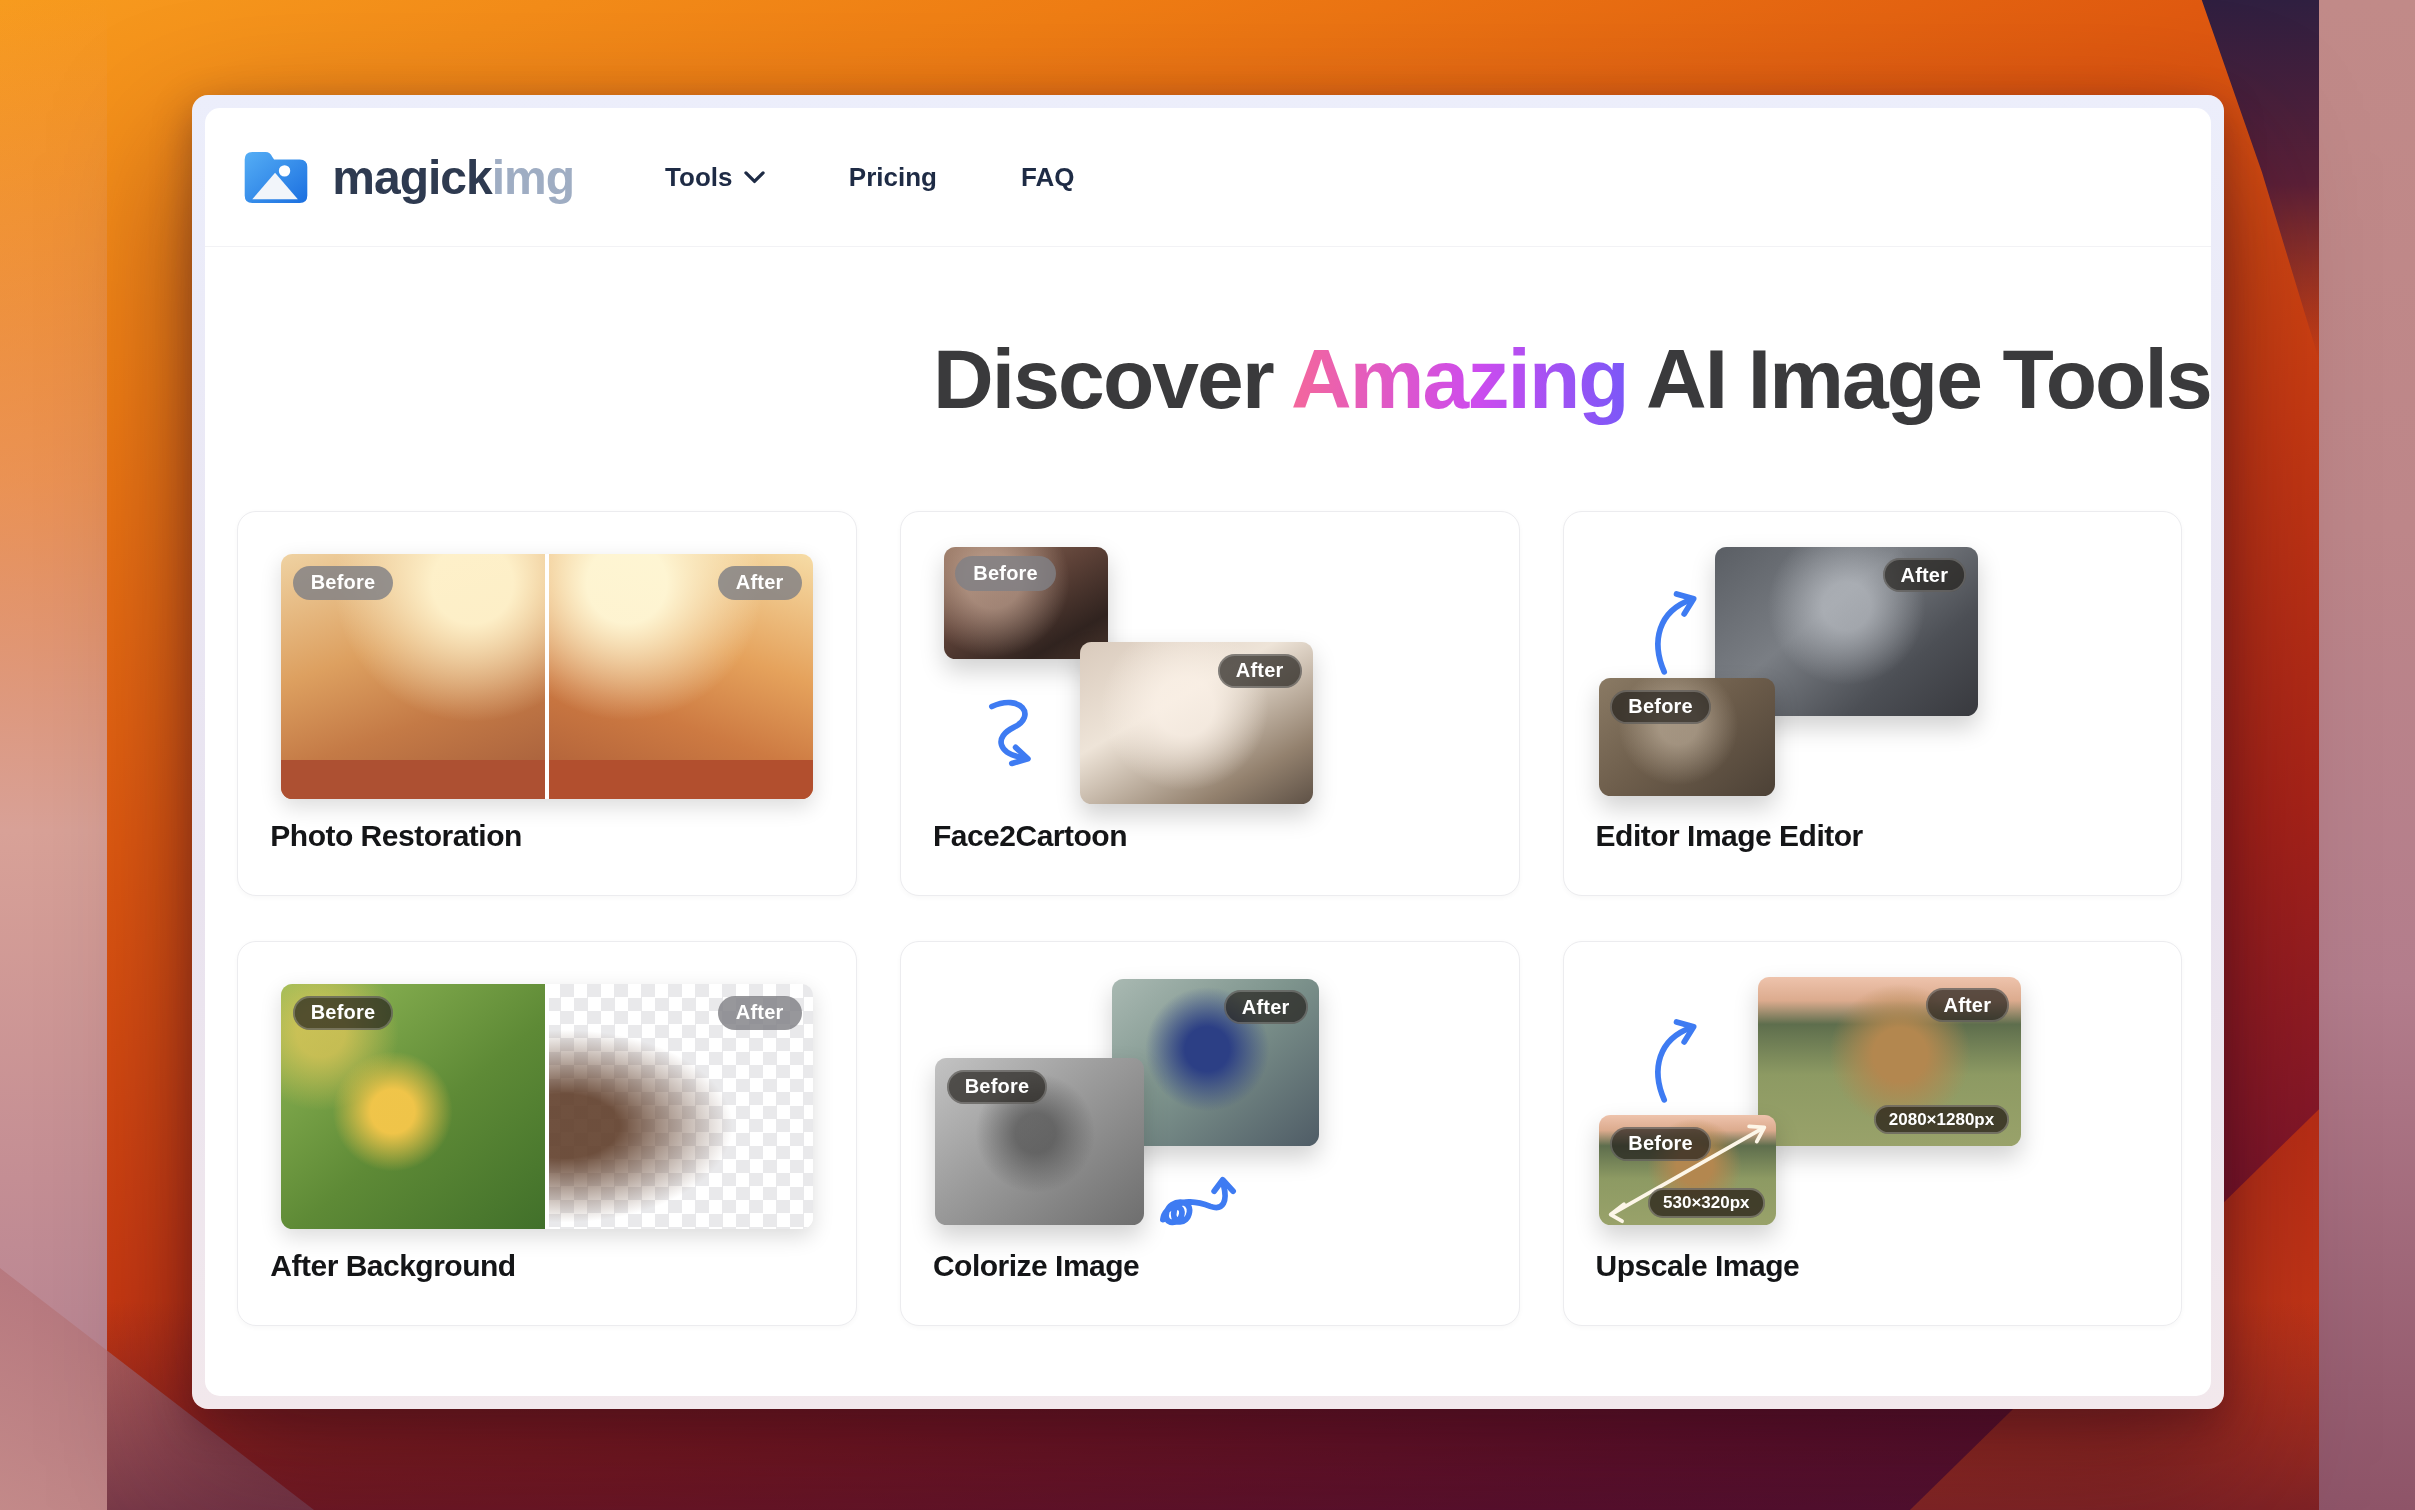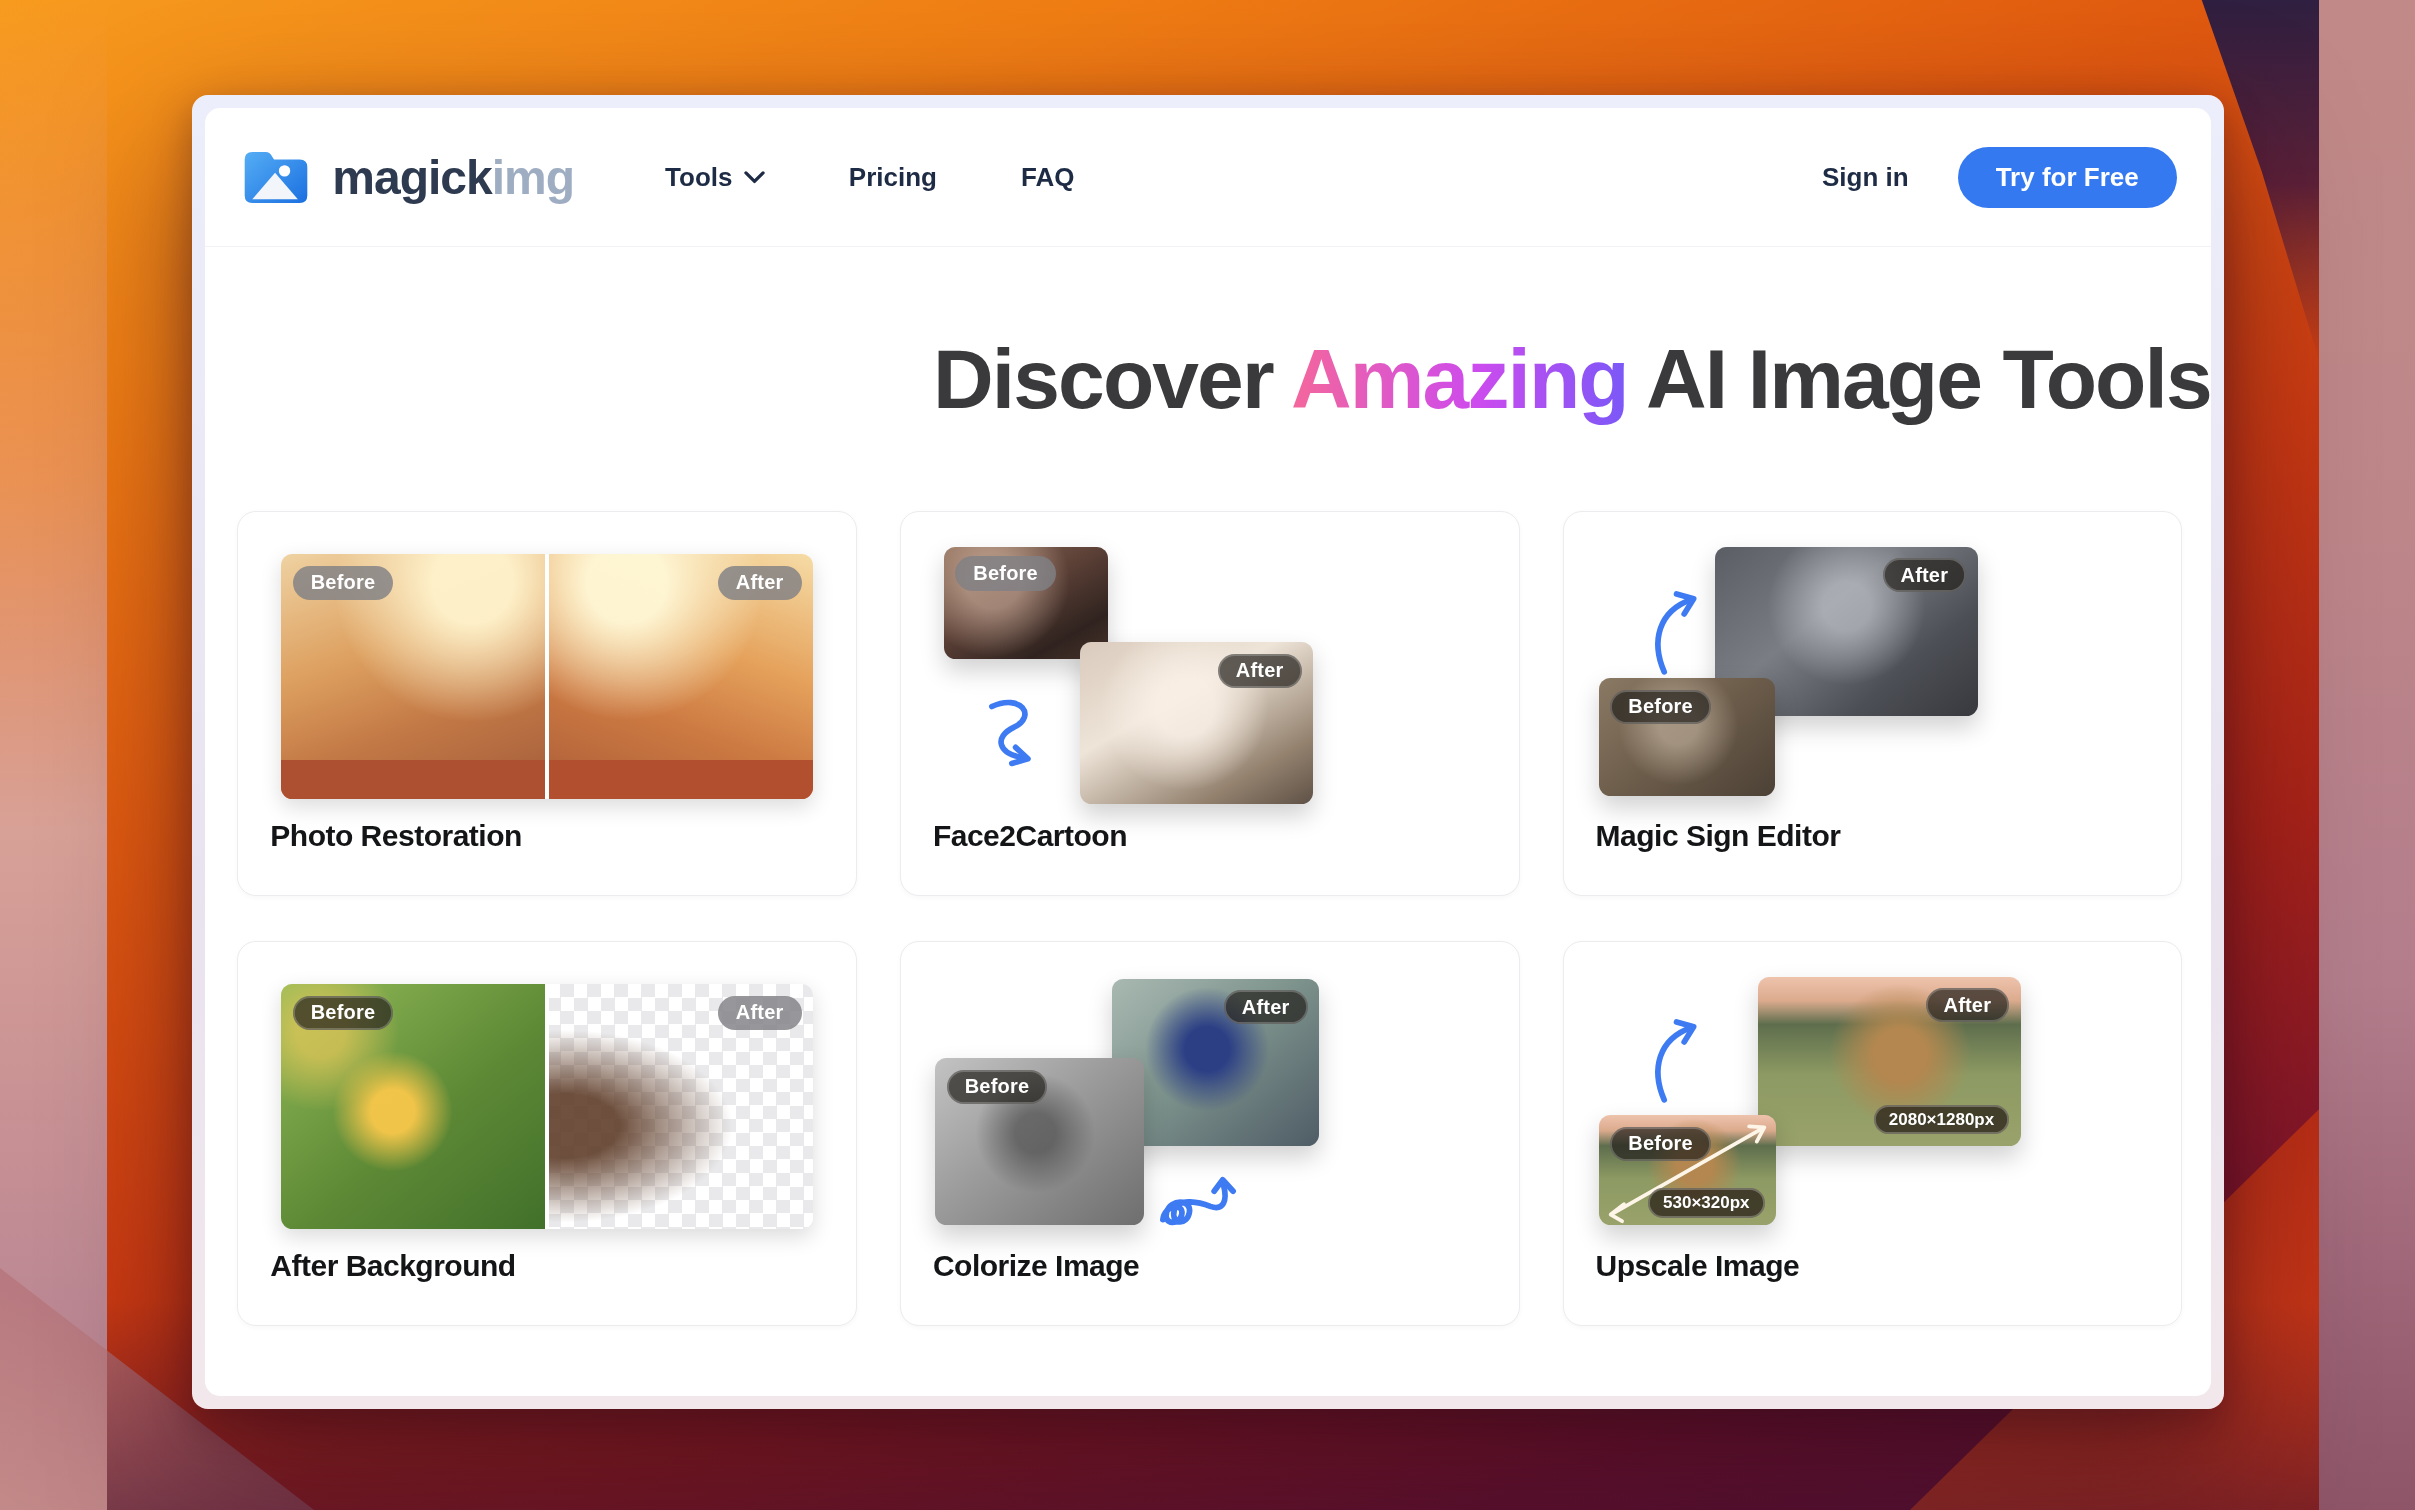--- a/index.html
+++ b/index.html
@@ -152,24 +152,20 @@
           </svg>
         </div>
         <div class="nav-item">
           <span>Pricing</span>
         </div>
         <div class="nav-item">
           <span>FAQ</span>
         </div>
       </div>
 
-      <div class="header-right">
-        <div class="signin">Sign in</div>
-        <div class="cta">Try for Free</div>
-      </div>
     </div>
 
     <div class="hero">
       <div class="hero-title"><span>Discover </span><span class="hl">Amazing</span><span> AI Image Tools</span></div>
     </div>
 
     <div class="grid">
 
       <div class="card">
         <div class="scene">
@@ -206,21 +202,21 @@
             <div class="badge br dark">After</div>
           </div>
           <div class="ov-img ph-statue-before" style="left:-7.6px;top:124px;width:176px;height:118px;">
             <div class="badge bl dark">Before</div>
           </div>
           <svg class="arrow" style="left:42px;top:34px;" width="57" height="88" viewBox="0 0 60 92">
             <path d="M16 88 C2 56 10 24 44 12" fill="none" stroke="#3e7bf2" stroke-width="6" stroke-linecap="round"></path>
             <path d="M29 6 L47 11 L37 27" fill="none" stroke="#3e7bf2" stroke-width="6" stroke-linecap="round" stroke-linejoin="round"></path>
           </svg>
         </div>
-        <div class="card-label">Magic Sign Editor</div>
+        <div class="card-label">Editor Image Editor</div>
       </div>
 
       <div class="card">
         <div class="scene">
           <div class="split">
             <div class="half ph-bg-before"></div>
             <div class="half ph-bg-after"></div>
             <div class="divider"></div>
             <div class="badge bl dark">Before</div>
             <div class="badge br gray">After</div>

